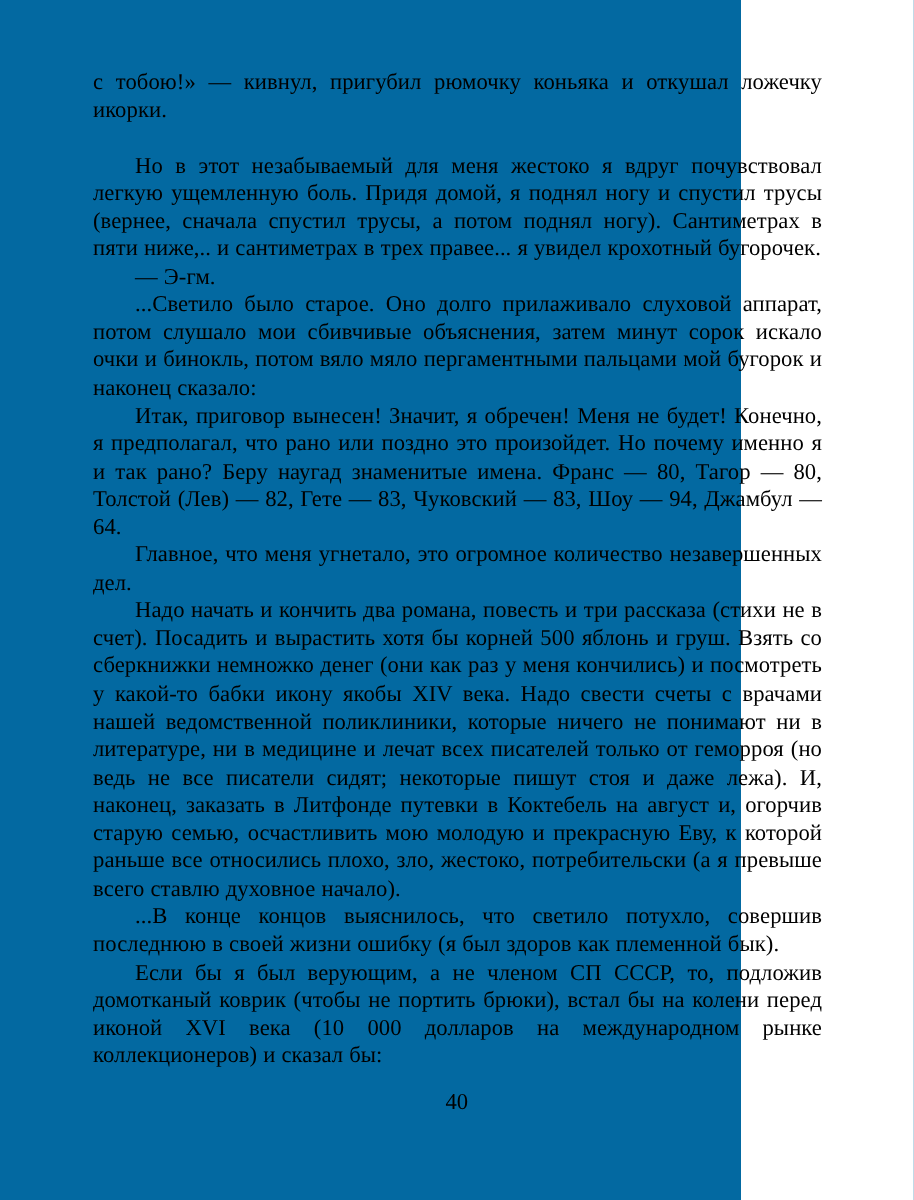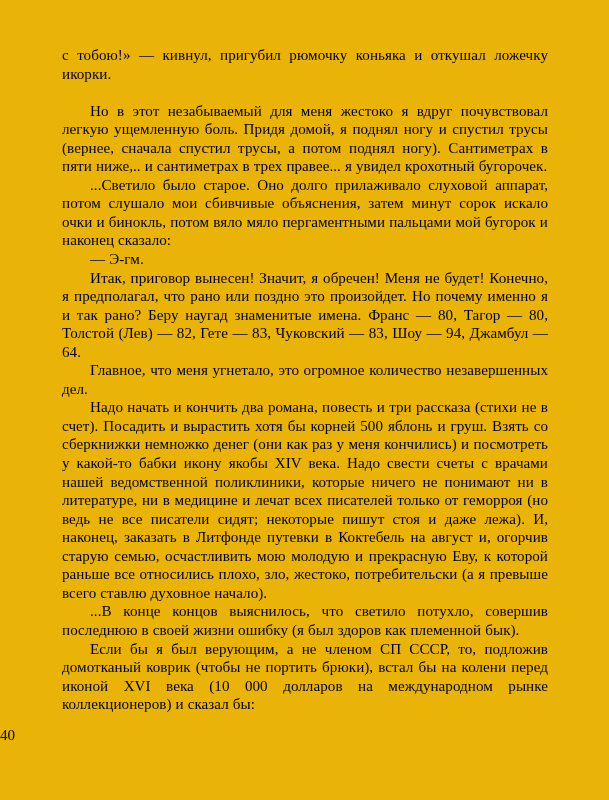--- a/index.html
+++ b/index.html
@@ -9,23 +9,23 @@
   }
   body {
     width: 609px;
     height: 800px;
     overflow: hidden;
     font-family: "Liberation Serif", "DejaVu Serif", serif;
     color: #000000;
   }
   .page {
     position: relative;
-    width: 609px;
+    width: 494px;
     height: 800px;
-    background: #eab308;
+    background: #0369a1;
     box-sizing: border-box;
   }
   .text-column {
     position: absolute;
     left: 62px;
     top: 46px;
     width: 486px;
   }
   p.para {
     margin: 0;
@@ -47,40 +47,41 @@
   p.para.force-justify-last::after {
     content: "";
     display: inline-block;
     width: 100%;
   }
   .page-number {
     position: absolute;
     top: 726px;
     left: 0;
     width: 609px;
+    text-align: center;
     font-size: 15.1px;
     line-height: 18.55px;
     font-family: "Liberation Serif", "DejaVu Serif", serif;
   }
 </style>
 </head>
 <body>
 
 <div class="page">
 
   <div class="text-column">
 
     <p class="para no-indent force-justify-last">с тобою!» — кивнул, пригубил рюмочку коньяка и откушал ложечку икорки.</p>
 
     <p class="para">Но в этот незабываемый для меня жестоко я вдруг почувствовал легкую ущемленную боль. Придя домой, я поднял ногу и спустил трусы (вернее, сначала спустил трусы, а потом поднял ногу). Сантиметрах в пяти ниже,.. и сантиметрах в трех правее... я увидел крохотный бугорочек.</p>
 
 
+    <p class="para">— Э-гм.</p>
+
     <p class="para">...Светило было старое. Оно долго прилаживало слуховой аппарат, потом слушало мои сбивчивые объяснения, затем минут сорок искало очки и бинокль, потом вяло мяло пергаментными пальцами мой бугорок и наконец сказало:</p>
-
-    <p class="para">— Э-гм.</p>
 
     <p class="para">Итак, приговор вынесен! Значит, я обречен! Меня не будет! Конечно, я предполагал, что рано или поздно это произойдет. Но почему именно я и так рано? Беру наугад знаменитые имена. Франс — 80, Тагор — 80, Толстой (Лев) — 82, Гете — 83, Чуковский — 83, Шоу — 94, Джамбул — 64.</p>
 
     <p class="para">Главное, что меня угнетало, это огромное количество незавершенных дел.</p>
 
     <p class="para">Надо начать и кончить два романа, повесть и три рассказа (стихи не в счет). Посадить и вырастить хотя бы корней 500 яблонь и груш. Взять со сберкнижки немножко денег (они как раз у меня кончились) и посмотреть у какой-то бабки икону якобы XIV века. Надо свести счеты с врачами нашей ведомственной поликлиники, которые ничего не понимают ни в литературе, ни в медицине и лечат всех писателей только от геморроя (но ведь не все писатели сидят; некоторые пишут стоя и даже лежа). И, наконец, заказать в Литфонде путевки в Коктебель на август и, огорчив старую семью, осчастливить мою молодую и прекрасную Еву, к которой раньше все относились плохо, зло, жестоко, потребительски (а я превыше всего ставлю духовное начало).</p>
 
 
     <p class="para">...В конце концов выяснилось, что светило потухло, совершив последнюю в своей жизни ошибку (я был здоров как племенной бык).</p>
 

